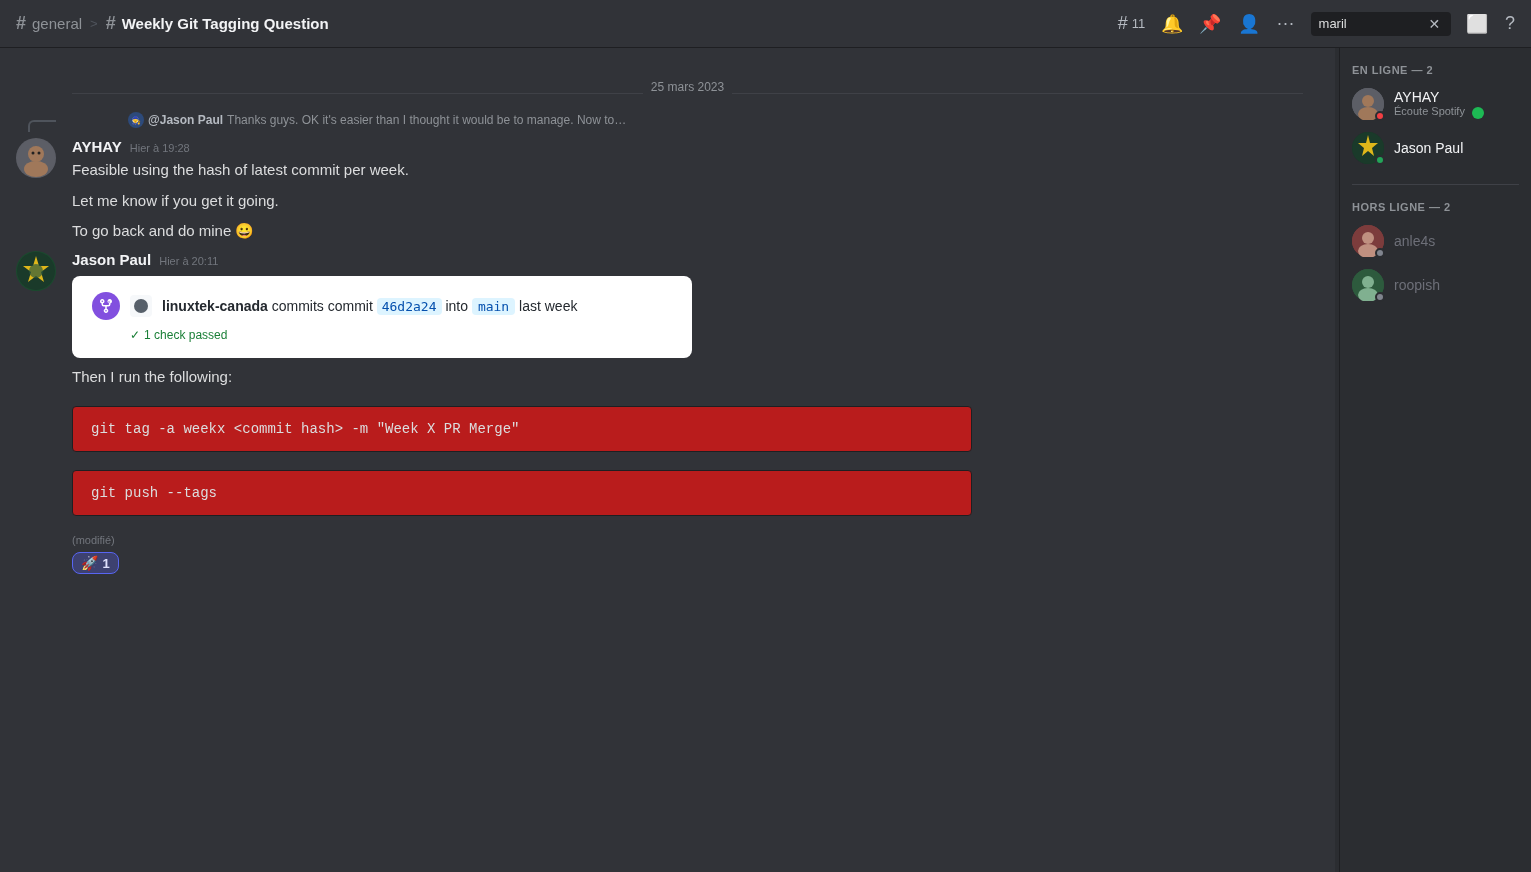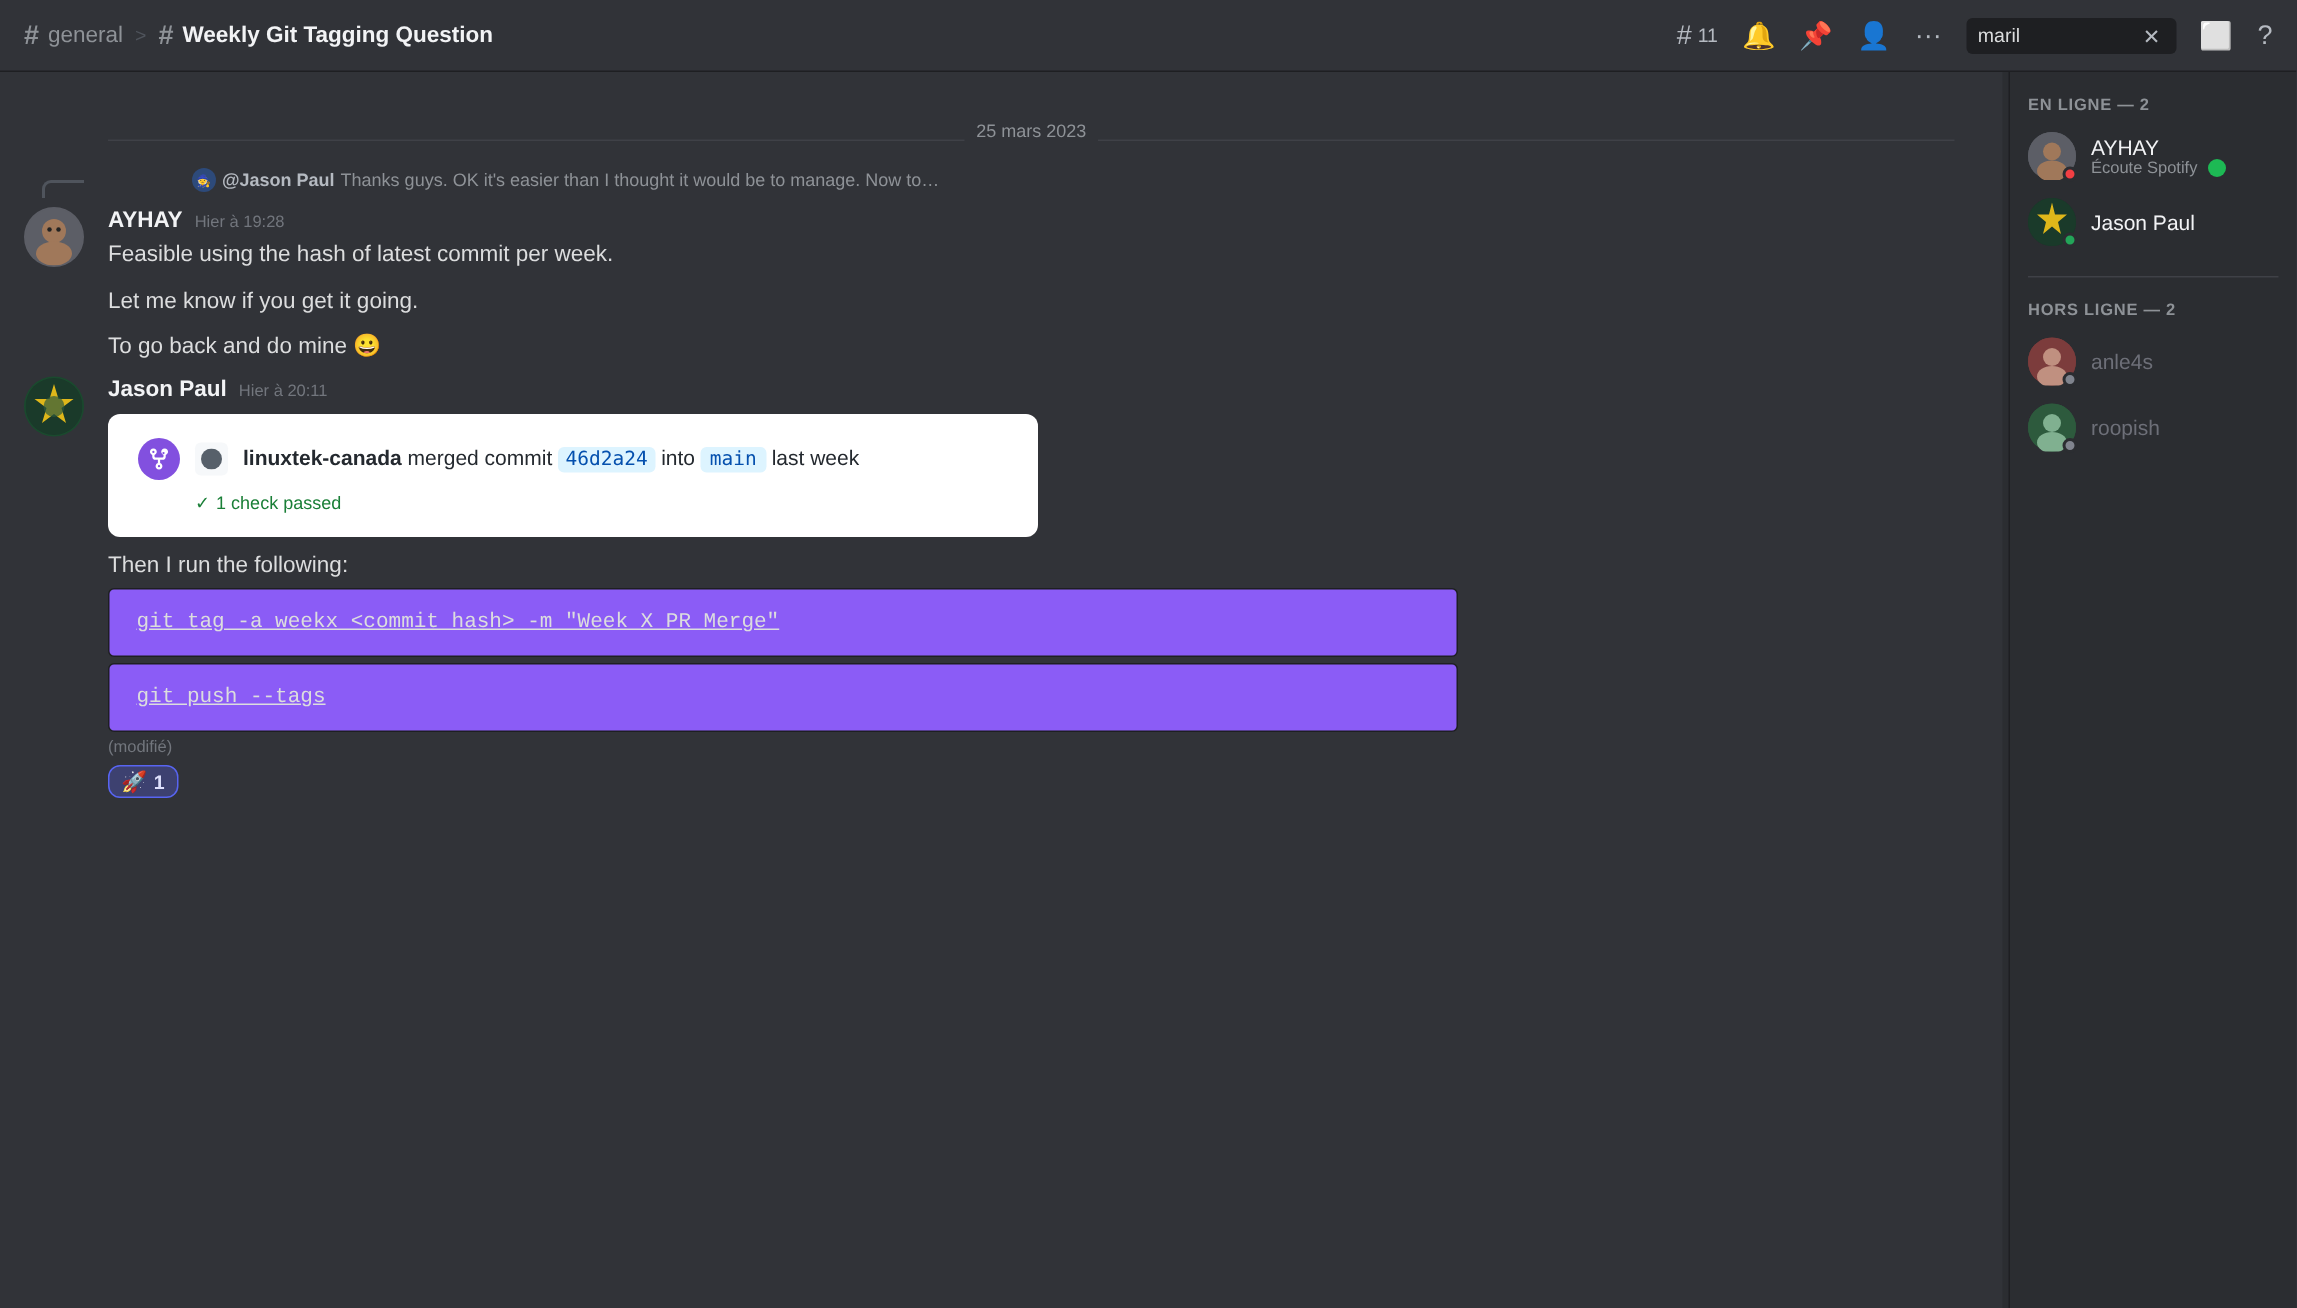--- a/index.html
+++ b/index.html
@@ -292,31 +292,30 @@
       font-size: 12px;
       color: #1a7f37;
       display: flex;
       align-items: center;
       gap: 4px;
       margin-left: 38px;
     }
 
     
     .code-block {
-      background: #8b5cf6;
+      background: #b91c1c;
       border: 1px solid #1e1f22;
       border-radius: 4px;
       padding: 14px 18px;
       font-family: 'Courier New', Consolas, monospace;
       font-size: 14px;
       color: #dcddde;
-      margin: 4px 0;
+      margin: 18px 0;
       max-width: 900px;
       white-space: pre;
-      text-decoration: underline;
     }
 
     
     .reaction {
       display: inline-flex;
       align-items: center;
       gap: 4px;
       background: rgba(88, 101, 242, 0.3);
       border: 1px solid #5865f2;
       border-radius: 8px;
@@ -523,21 +522,21 @@
                 <path d="M5 3.25a.75.75 0 11-1.5 0 .75.75 0 011.5 0zm0 2.122a2.25 2.25 0 10-1.5 0v.878A2.25 2.25 0 005.75 8.5h1.5v2.128a2.251 2.251 0 101.5 0V8.5h1.5a2.25 2.25 0 002.25-2.25v-.878a2.25 2.25 0 10-1.5 0v.878a.75.75 0 01-.75.75h-4.5A.75.75 0 015 6.25v-.878zm3.75 7.378a.75.75 0 11-1.5 0 .75.75 0 011.5 0zm3-8.75a.75.75 0 11-1.5 0 .75.75 0 011.5 0z"></path>
               </svg>
             </div>
             <div class="github-branch-icon">
               <svg width="14" height="14" viewBox="0 0 16 16" fill="#57606a">
                 <path d="M8 0a8 8 0 100 16A8 8 0 008 0z"></path>
               </svg>
             </div>
             <span class="github-text">
               <span class="github-bold">linuxtek-canada</span>
-              <span> merged commit </span>
+              <span> commits commit </span>
               <span class="github-commit">46d2a24</span>
               <span> into </span>
               <span class="github-main-badge">main</span>
               <span> last week</span>
             </span>
           </div>
           <div class="github-check">
             <span style="color:#1a7f37;">✓</span>
             <span>1 check passed</span>
           </div>

